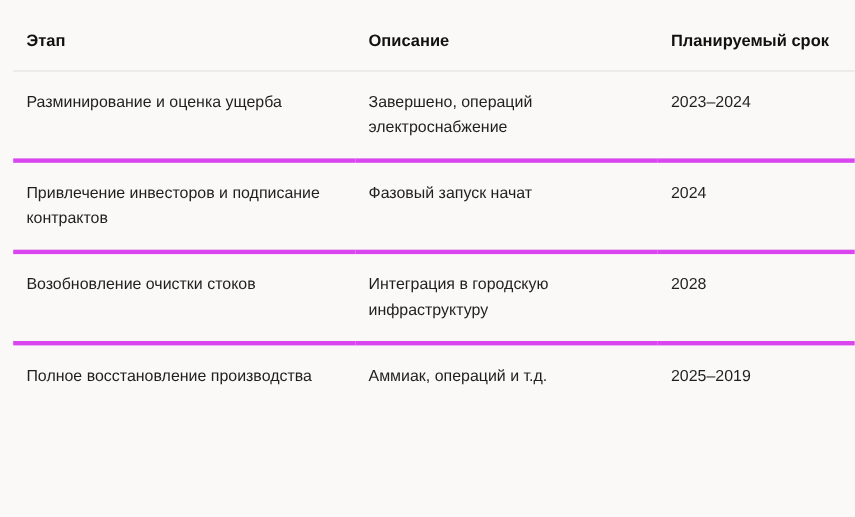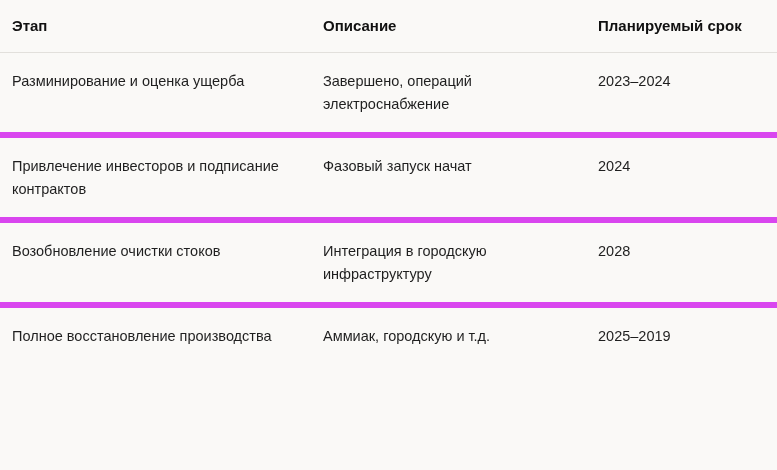--- a/index.html
+++ b/index.html
@@ -10,21 +10,21 @@
     width: 777px;
     height: 470px;
     background: #faf9f7;
     font-family: "Liberation Sans", sans-serif;
     color: #1a1a1a;
     overflow: hidden;
   }
   .table-wrap {
     width: 656px;
     box-sizing: border-box;
-    padding: 0;
+    padding: 12px;
   }
   table.schedule {
     width: 777px;
     border-collapse: collapse;
     table-layout: fixed;
   }
   table.schedule col.c1 { width: 311px; }
   table.schedule col.c2 { width: 275px; }
   table.schedule col.c3 { width: 191px; }
 
@@ -40,21 +40,21 @@
   }
   table.schedule thead th:first-child { padding-left: 12px; }
 
   table.schedule tbody td {
     text-align: left;
     vertical-align: top;
     font-size: 14.5px;
     font-weight: normal;
     color: #1f1f1f;
     padding: 17px 12px 17px 12px;
-    border-bottom: 6px solid #d946ef;
+    border-bottom: 4px solid #d946ef;
     line-height: 1.55;
   }
   table.schedule tbody tr:last-child td {
     border-bottom: none;
     margin-top: 28px;
   }
 </style>
 </head>
 <body>
 
@@ -83,18 +83,18 @@
         <td>Фазовый запуск начат</td>
         <td>2024</td>
       </tr>
       <tr>
         <td>Возобновление очистки стоков</td>
         <td>Интеграция в городскую инфраструктуру</td>
         <td>2028</td>
       </tr>
       <tr>
         <td>Полное восстановление производства</td>
-        <td>Аммиак, городскую и т.д.</td>
+        <td>Аммиак, операций и т.д.</td>
         <td>2025–2019</td>
       </tr>
     </tbody>
   </table>
 </div>
 
 </body></html>

